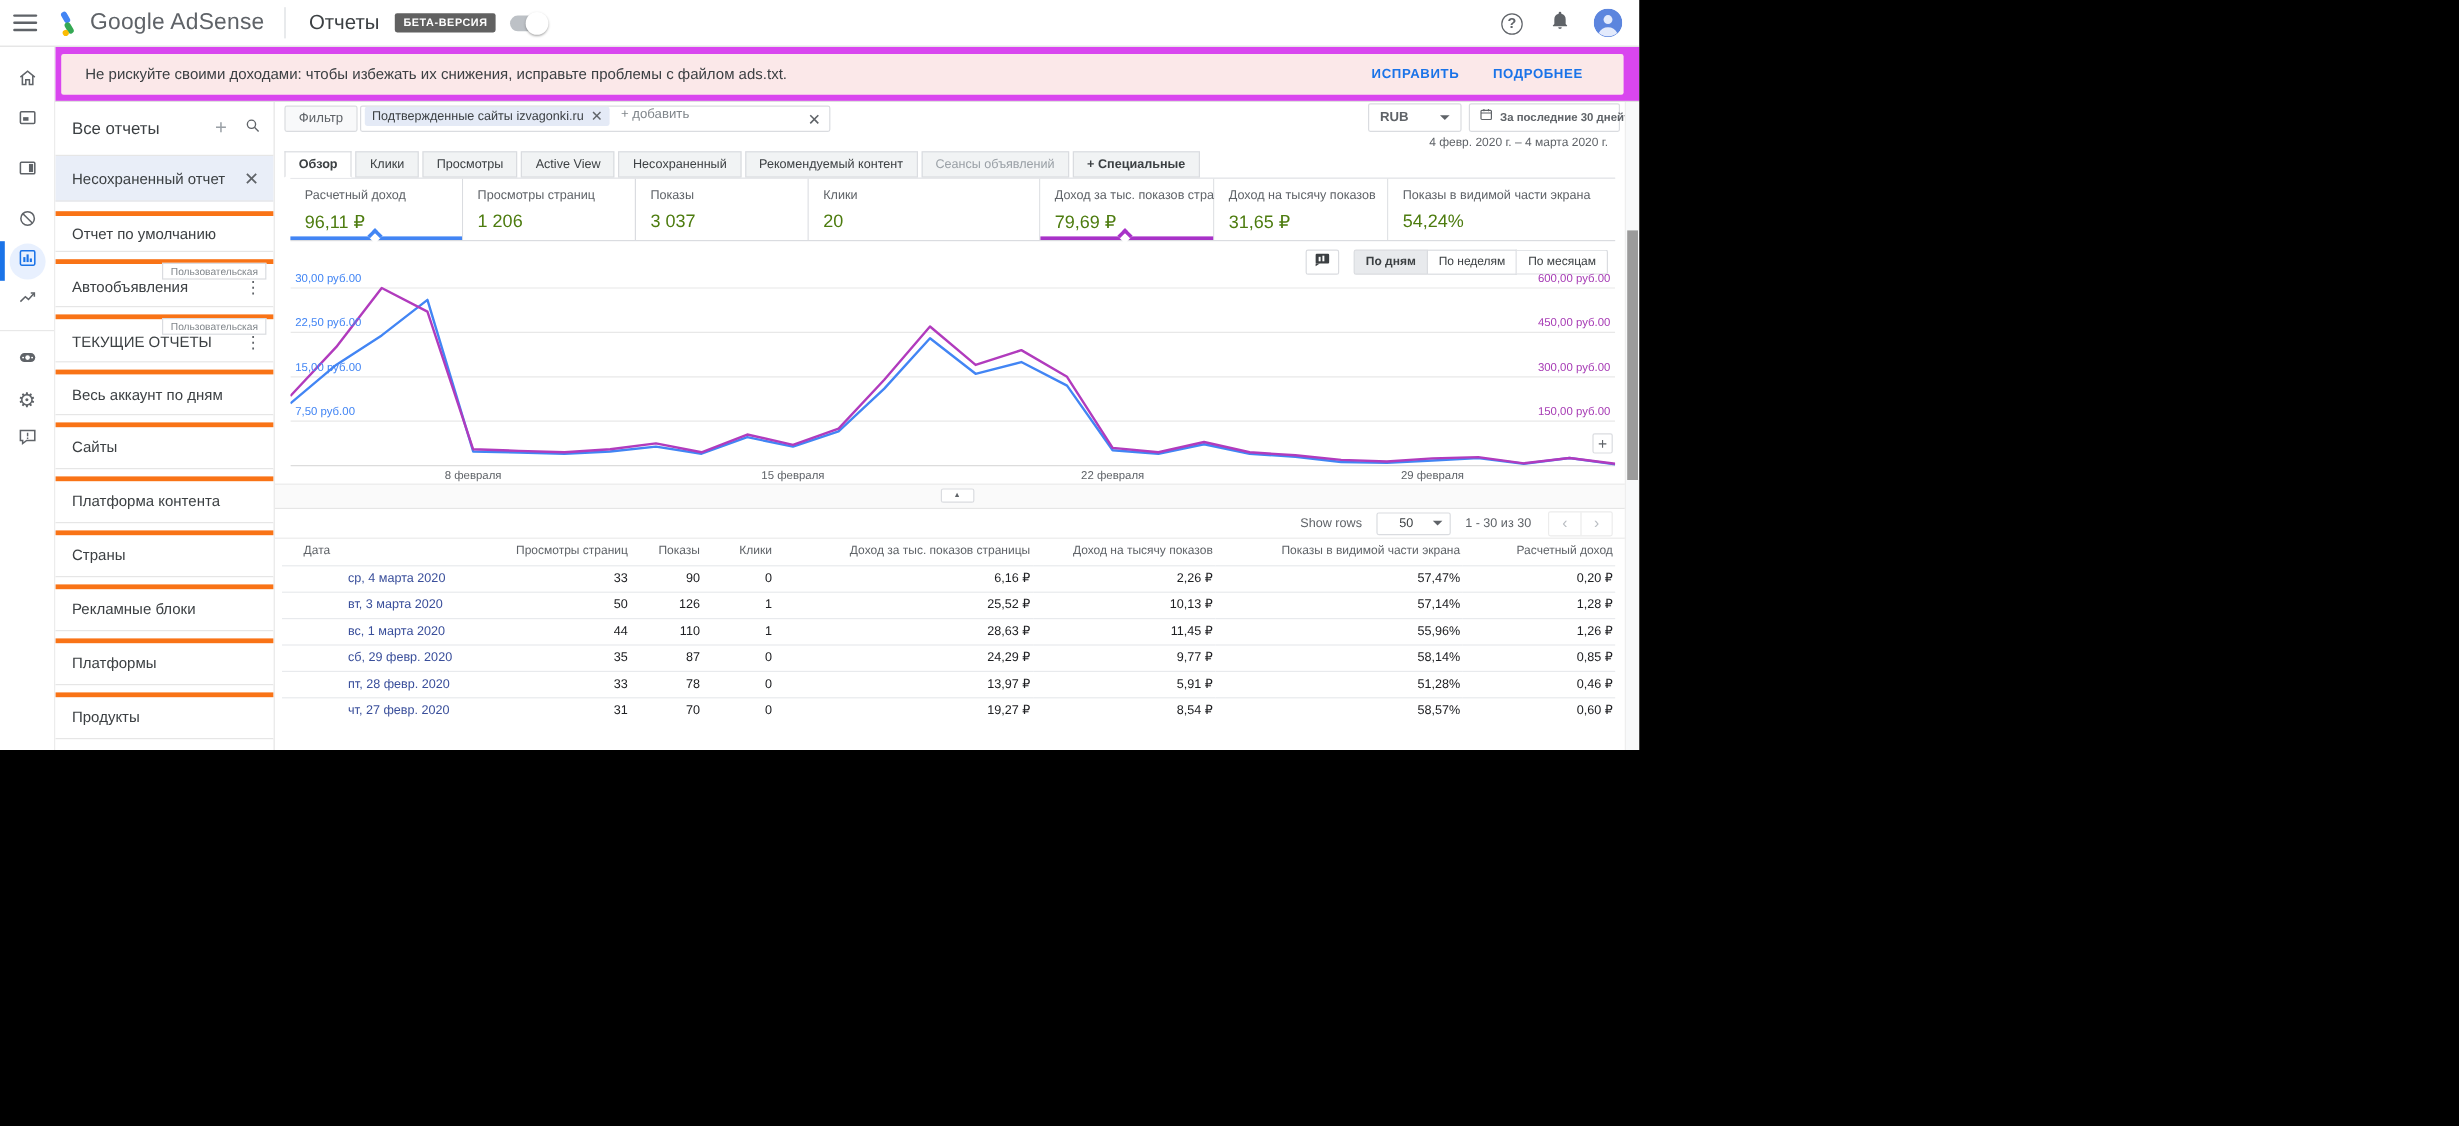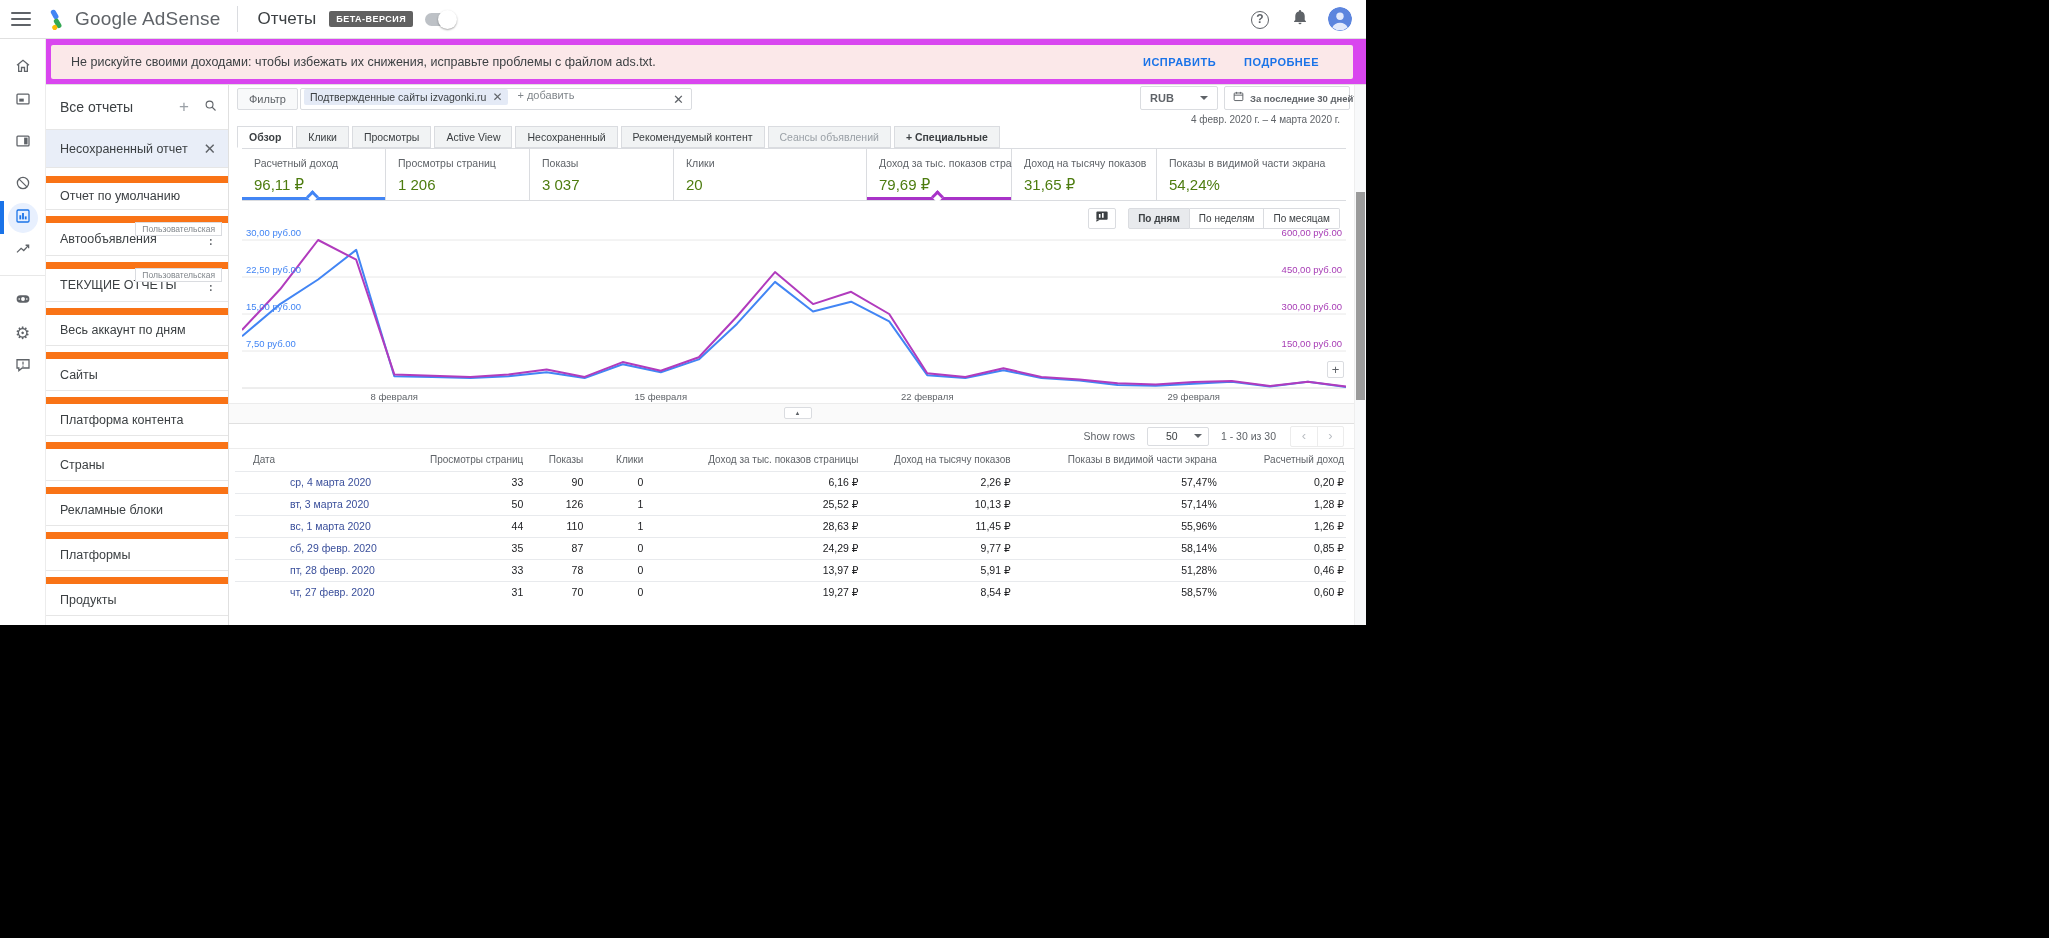--- a/index.html
+++ b/index.html
@@ -42,21 +42,21 @@
   .banner a{font-size:11px;font-weight:bold;color:#1a73e8;letter-spacing:.5px;text-decoration:none;margin-left:28px;cursor:pointer;white-space:nowrap;}
   
   .sidebar{position:absolute;left:46px;top:85px;width:183px;bottom:0;background:#fff;border-right:1px solid #e0e0e0;overflow:hidden;}
   .sb-header{height:45px;display:flex;align-items:center;padding:0 10px 0 14px;border-bottom:1px solid #e6e6e6;}
   .sb-header .ttl{font-size:14px;color:#3c4043;}
   .sb-plus{font-size:17px;color:#9aa0a6;margin-right:14px;cursor:pointer;}
   .sb-unsaved{height:38px;display:flex;align-items:center;background:#e9eef8;border-bottom:1px solid #e6e6e6;
     padding:0 12px 0 14px;margin-bottom:8px;cursor:pointer;}
   .sb-unsaved .ttl{font-size:12.5px;color:#3c4043;}
   .sb-x{font-size:15px;color:#5f6368;cursor:pointer;}
-  .sb-item{position:relative;border-top:7px solid #f97316;border-bottom:1px solid #e6e6e6;margin-bottom:6px;
+  .sb-item{position:relative;border-top:4px solid #f97316;border-bottom:1px solid #e6e6e6;margin-bottom:6px;
     display:flex;align-items:center;padding:0 10px 0 14px;height:34px;cursor:pointer;background:#fff;}
   .sb-item .ttl{font-size:12.5px;color:#3c4043;}
   .sb-item.tall{height:40px;align-items:flex-end;padding-bottom:9px;}
   .sb-badge{position:absolute;top:-1px;right:6px;background:#fff;border:1px solid #dadce0;
     font-size:8.5px;color:#80868b;padding:1px 6px;}
   .sb-kebab{font-size:14px;color:#5f6368;letter-spacing:0;cursor:pointer;line-height:1;}
   
   .main{position:absolute;left:229px;top:85px;right:0;bottom:0;background:#fff;overflow:hidden;}
   
   .filter-row{position:relative;height:30px;}

